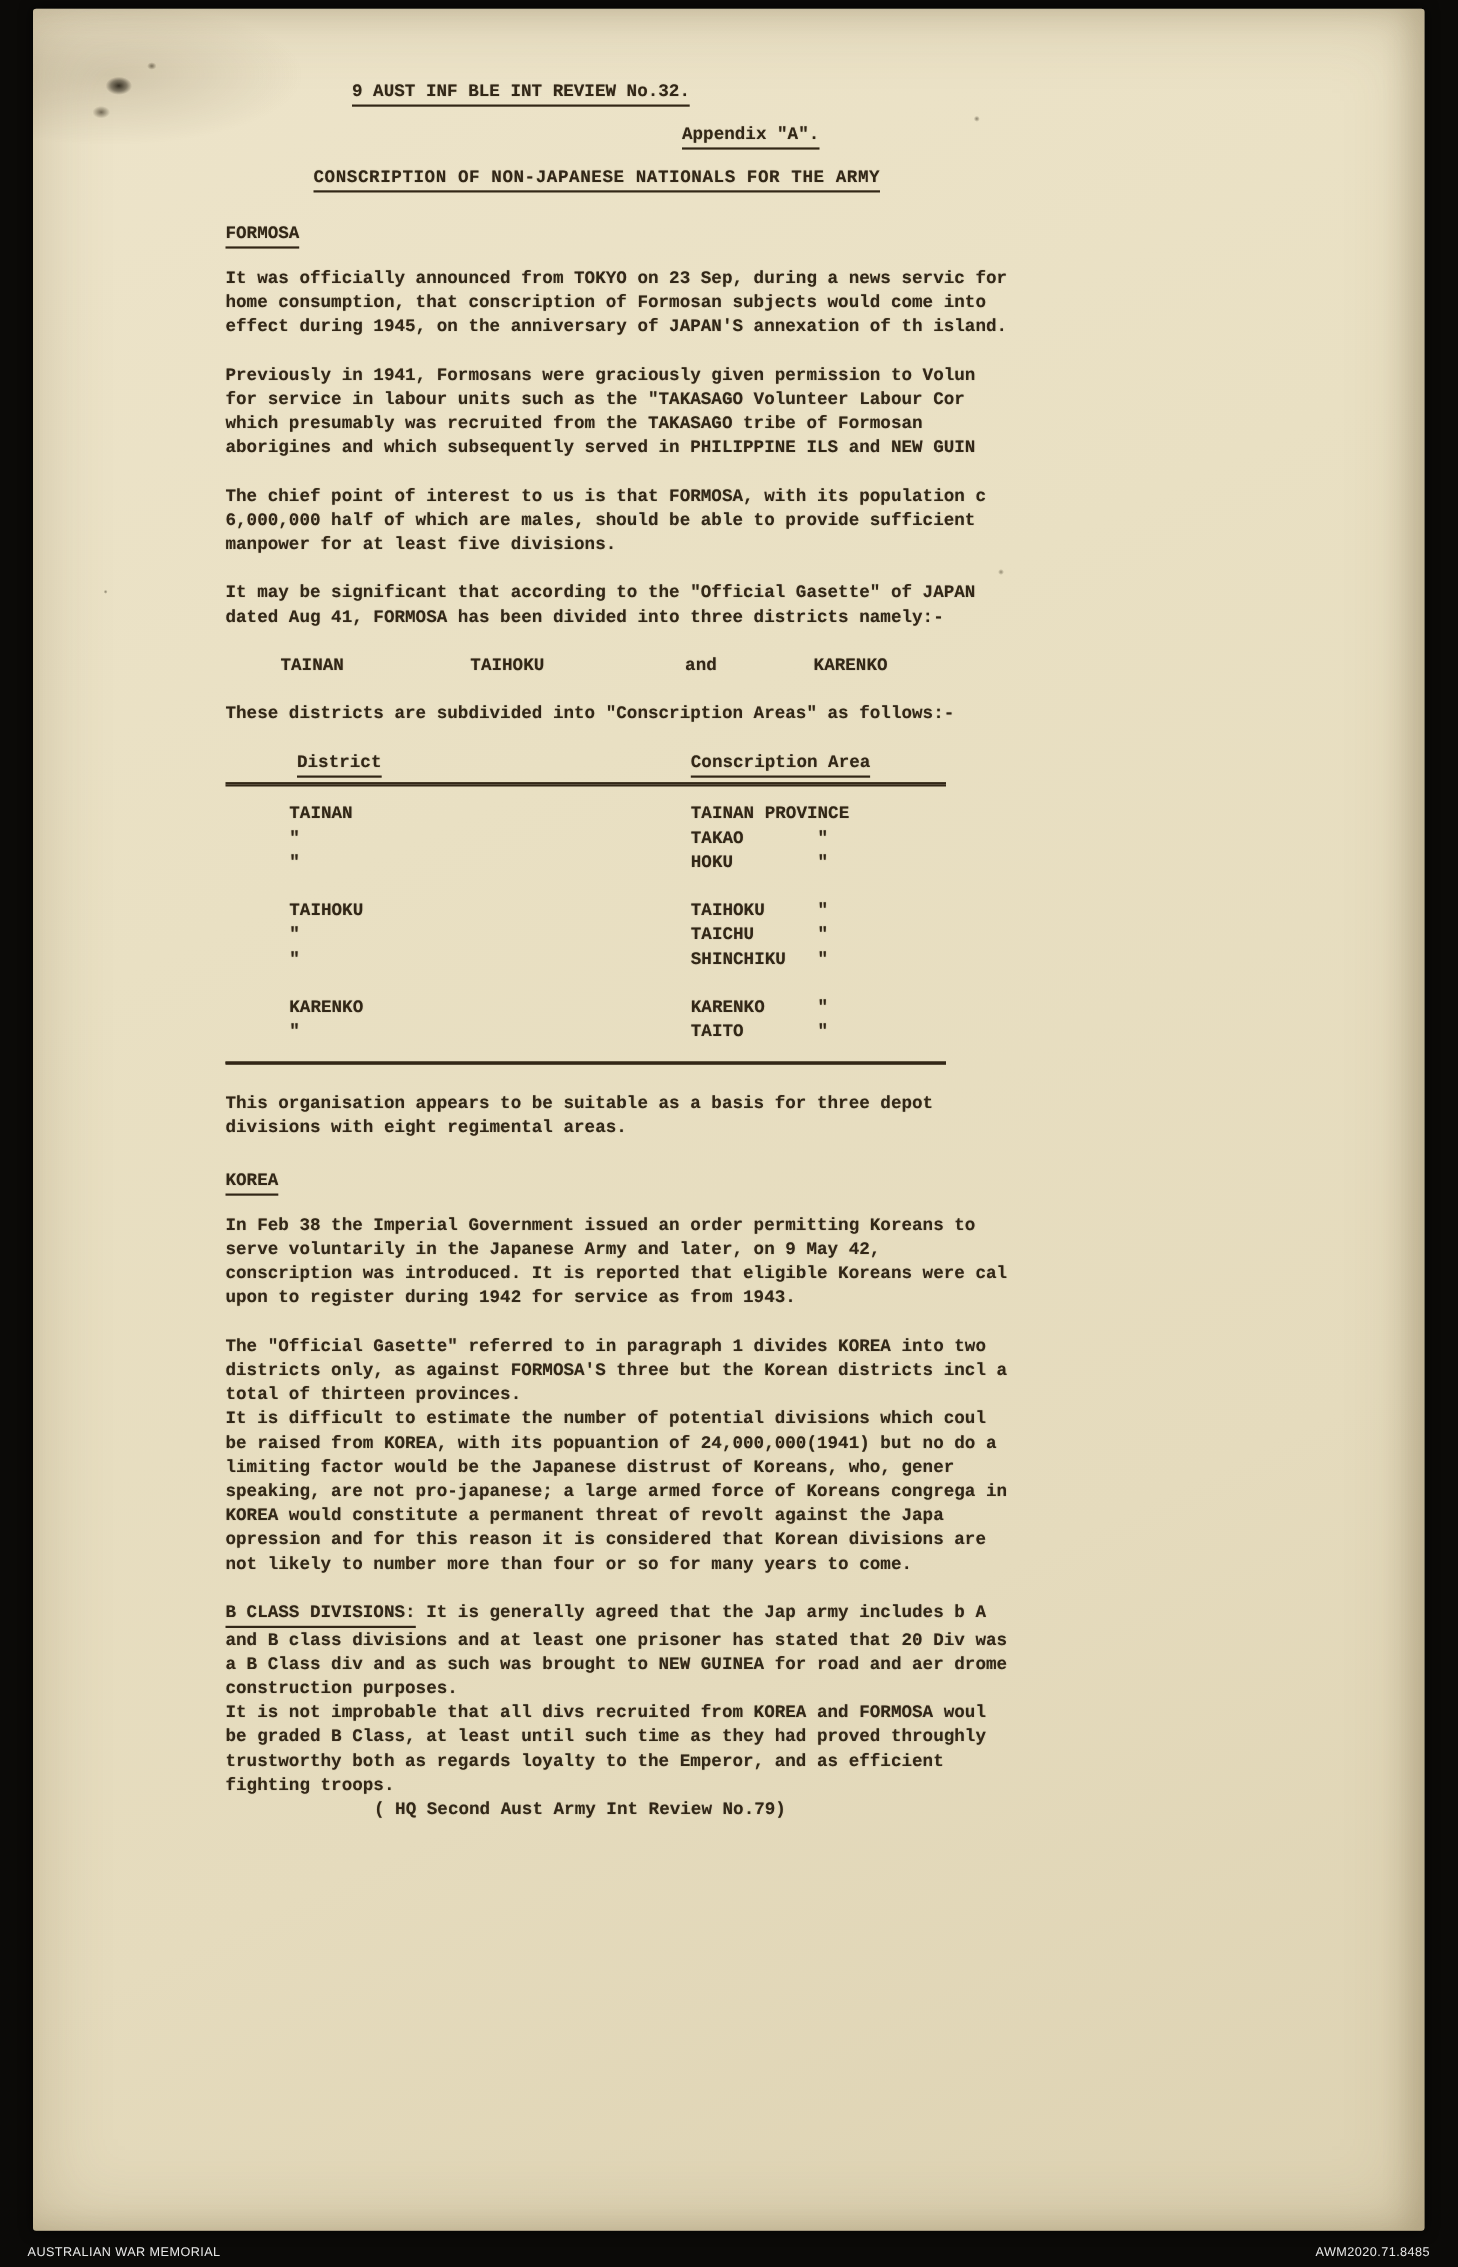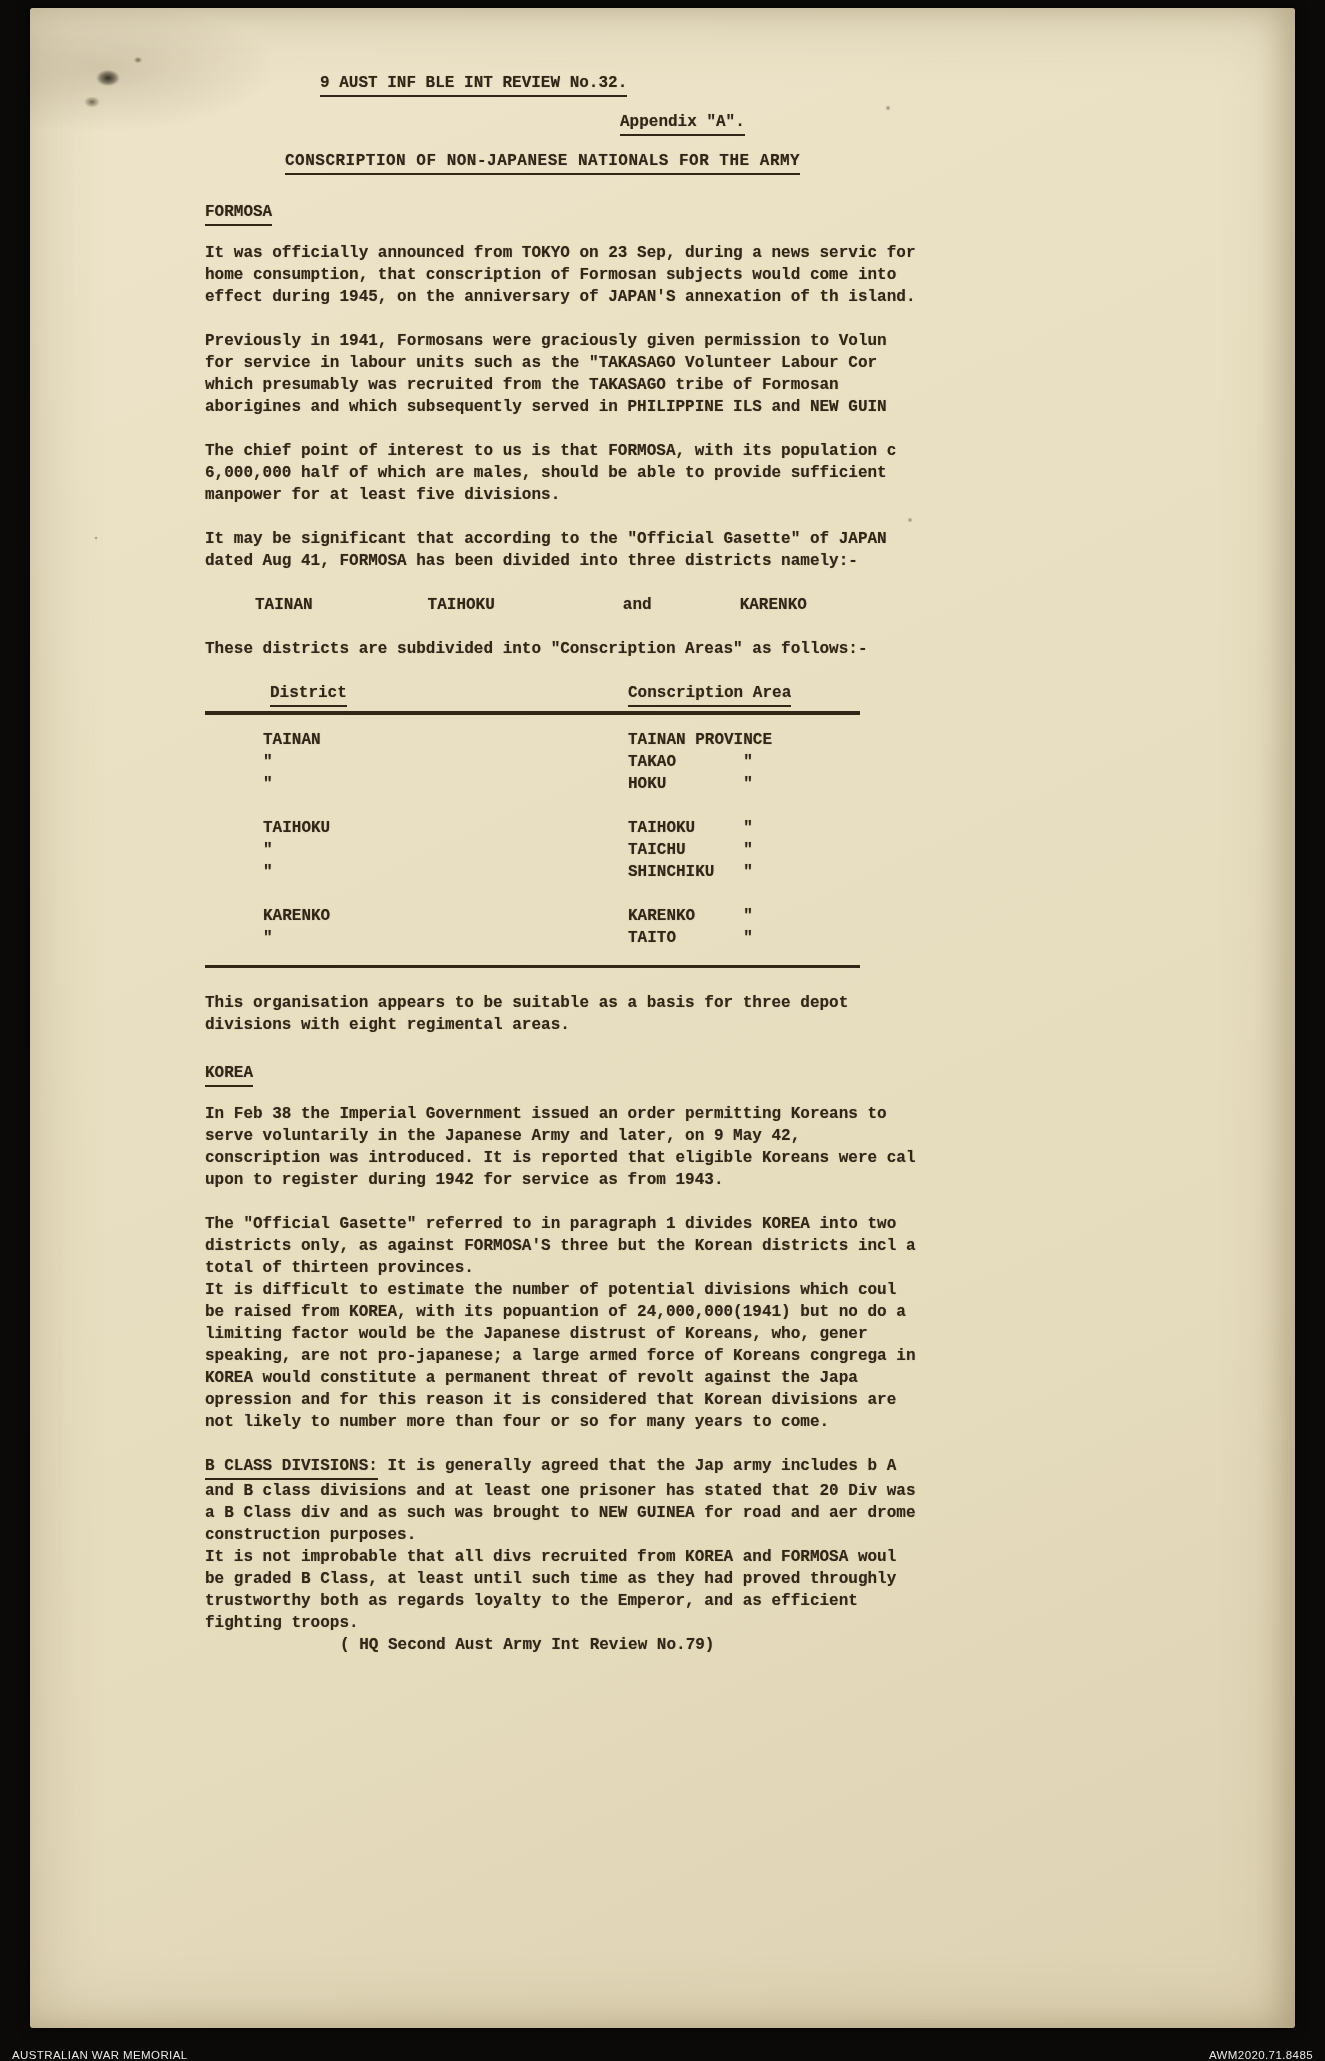--- a/index.html
+++ b/index.html
@@ -53,22 +53,22 @@
   .thead .cell-d{padding-left:65px;}
   .hrule{width:655px;height:3px;border-top:2px solid var(--ink);border-bottom:2px solid var(--ink);margin:4px 0 14px 0;}
   .hrule.bottom{border-bottom:none;height:3px;background:var(--ink);margin:16px 0 24px 0;}
   .trow{display:grid;grid-template-columns:423px 1fr;}
   .trow .cell-d{padding-left:58px;white-space:pre;}
   .trow .cell-a{white-space:pre;}
   .trow.gap{margin-top:22px;}
   .source-line{margin-left:135px;}
   .footer{
     position:absolute;left:0;right:0;bottom:0;height:19px;
-    display:flex;justify-content:space-between;align-items:flex-end;
-    padding:0 12px;color:var(--footer-text);
+    display:flex;justify-content:space-between;align-items:flex-start;
+    padding:0 25px;color:var(--footer-text);
     font-family:"Liberation Sans","DejaVu Sans",sans-serif;font-size:11.5px;letter-spacing:.4px;
   }
 </style>
 </head>
 <body>
 
 <div class="paper">
   <div class="stains"></div>
 
   <div class="review-title">

